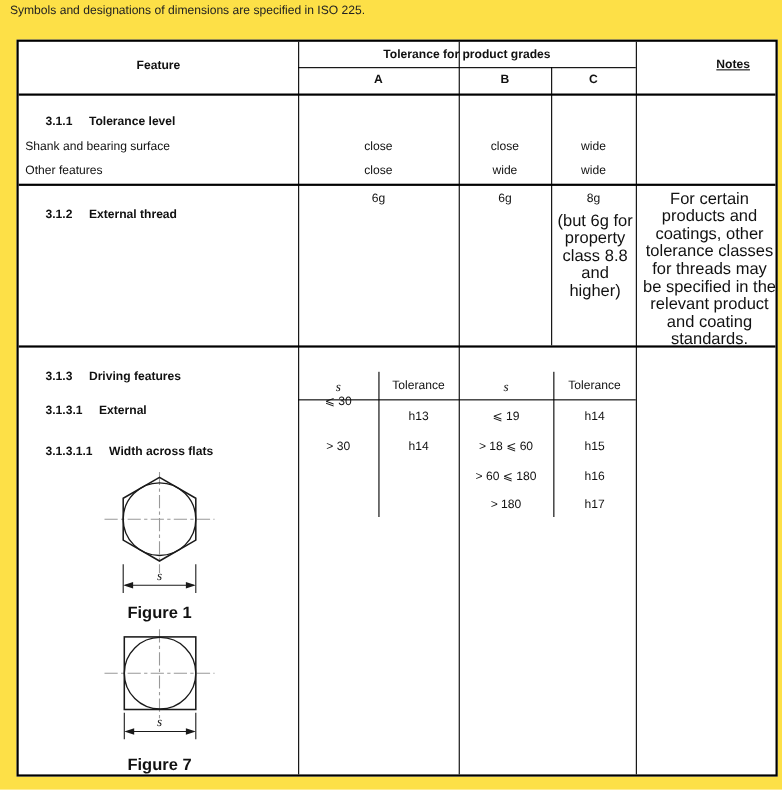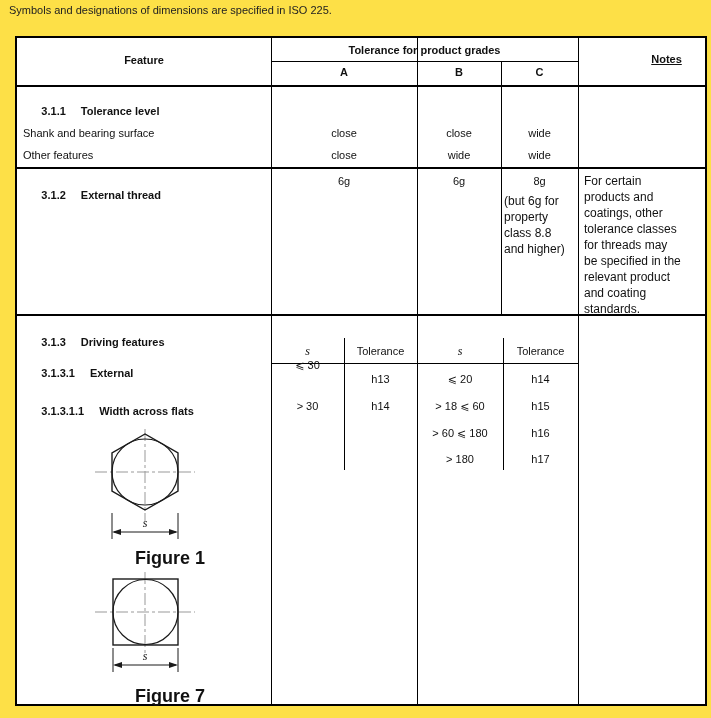--- a/index.html
+++ b/index.html
@@ -13,23 +13,23 @@
     position:absolute;left:15px;top:36px;width:692px;height:670px;
     border:2px solid #000;box-sizing:border-box;background:#fff;
   }
   .vline{position:absolute;width:1px;background:#000;}
   .hline{position:absolute;height:1px;background:#000;}
   .hline.heavy{height:2px;}
   .cell{position:absolute;font-size:11px;line-height:14px;white-space:pre;}
   .ctr{text-align:center;}
   .bold{font-weight:bold;}
   .gap{display:inline-block;width:15px;}
-  .note-block{position:absolute;font-size:12px;line-height:16px;white-space:pre-line;text-align:left;}
+  .note-block{position:absolute;font-size:15px;line-height:16px;white-space:pre-line;text-align:center;}
   .sser{font-family:"Liberation Serif","DejaVu Serif",serif;font-style:italic;font-size:12px;}
-  .figlabel{position:absolute;font-size:18px;font-weight:bold;text-align:right;line-height:14px;}
+  .figlabel{position:absolute;font-size:15px;font-weight:bold;text-align:center;line-height:14px;}
   svg{position:absolute;overflow:visible;}
   svg .shape{fill:none;stroke:#1a1a1a;stroke-width:1.4;}
   svg .thin{fill:none;stroke:#1a1a1a;stroke-width:1;}
   svg .cline{fill:none;stroke:#999;stroke-width:1;stroke-dasharray:12 3 3 3;}
   svg .arr{fill:#1a1a1a;stroke:none;}
   svg text{font-family:"Liberation Serif","DejaVu Serif",serif;font-style:italic;font-size:12px;fill:#111;}
 </style>
 </head>
 <body>
 
@@ -103,21 +103,21 @@
 
     <div class="cell ctr sser" style="left:254px;top:306px;width:73px;">s</div>
     <div class="cell ctr" style="left:327px;top:306px;width:73px;">Tolerance</div>
     <div class="cell ctr" style="left:254px;top:320px;width:73px;">⩽ 30</div>
     <div class="cell ctr" style="left:327px;top:334px;width:73px;text-align:center;">h13</div>
     <div class="cell ctr" style="left:254px;top:361px;width:73px;">&gt; 30</div>
     <div class="cell ctr" style="left:327px;top:361px;width:73px;">h14</div>
 
     <div class="cell ctr sser" style="left:400px;top:306px;width:86px;">s</div>
     <div class="cell ctr" style="left:486px;top:306px;width:75px;">Tolerance</div>
-    <div class="cell ctr" style="left:400px;top:334px;width:86px;">⩽ 20</div>
+    <div class="cell ctr" style="left:400px;top:334px;width:86px;">⩽ 19</div>
     <div class="cell ctr" style="left:486px;top:334px;width:75px;">h14</div>
     <div class="cell ctr" style="left:400px;top:361px;width:86px;">&gt; 18 ⩽ 60</div>
     <div class="cell ctr" style="left:486px;top:361px;width:75px;">h15</div>
     <div class="cell ctr" style="left:400px;top:388px;width:86px;">&gt; 60 ⩽ 180</div>
     <div class="cell ctr" style="left:486px;top:388px;width:75px;">h16</div>
     <div class="cell ctr" style="left:400px;top:414px;width:86px;">&gt; 180</div>
     <div class="cell ctr" style="left:486px;top:414px;width:75px;">h17</div>
 
     <svg style="left:68px;top:387px;" width="120" height="122" viewBox="0 0 120 122">
       <line class="cline" x1="60" y1="4" x2="60" y2="96"></line>

